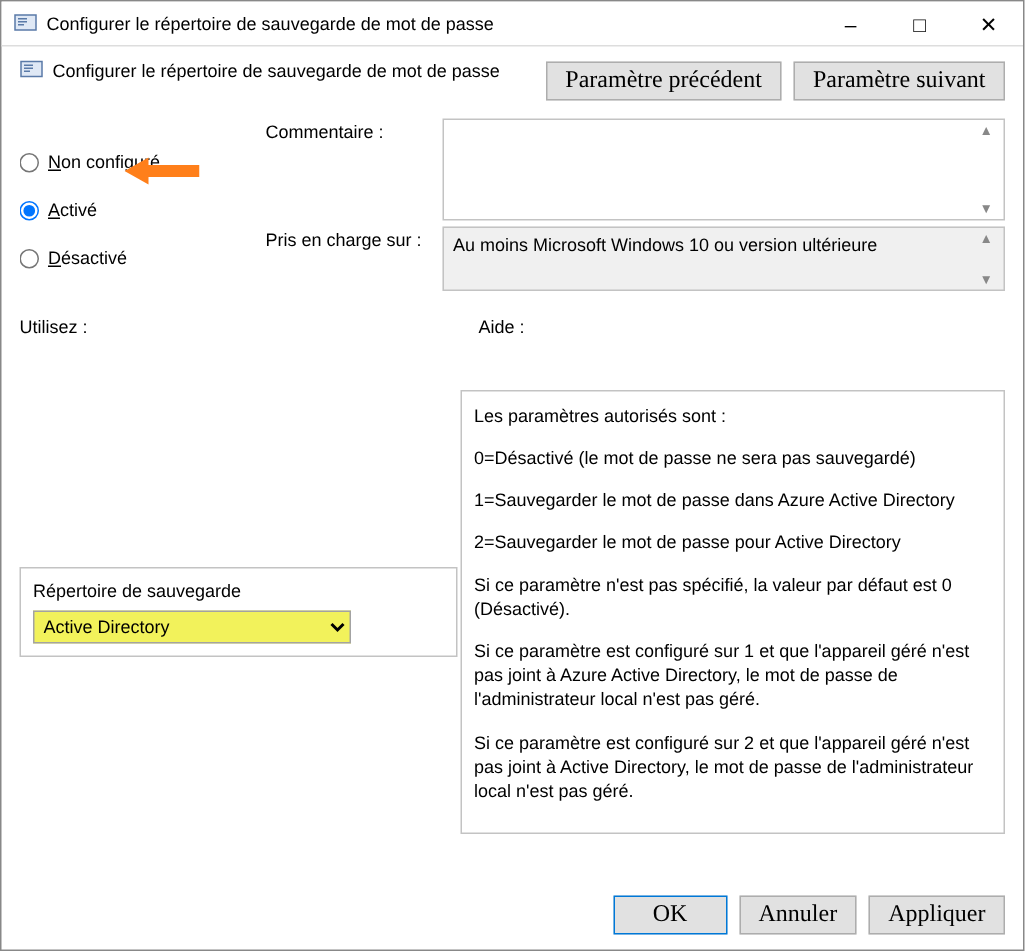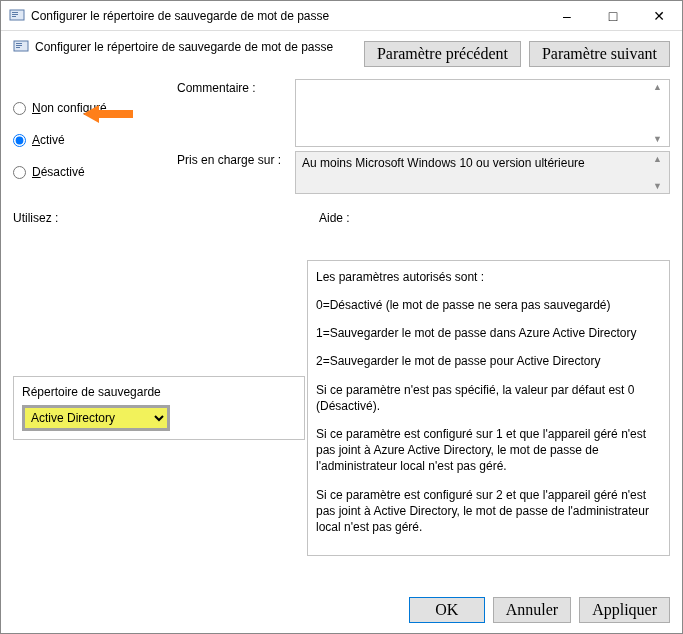--- a/index.html
+++ b/index.html
@@ -121,25 +121,25 @@
     background: #fff;
     padding: 8px 8px;
     overflow: auto;
   }
   .pane.left { width: 292px; }
   .pane.right { flex: 1; position:relative;}
   .pane.right p { margin: 0 0 12px 0; line-height: 1.35; }
   .dropdown-wrap { margin-top: 6px; }
   .dropdown-label { margin-bottom: 6px; }
   select.hl {
-    width: 148px;
+    width: 212px;
     font-family: inherit;
     font-size: 12px;
     background: #f2f25b;
-    border: 3px solid #a3a3a3;
+    border: 1px solid #a3a3a3;
     padding: 2px 2px;
   }
   
   .footer {
     padding: 10px 12px;
     display: flex;
     justify-content: flex-end;
     gap: 8px;
   }
   .content-wrap{position:relative;}

